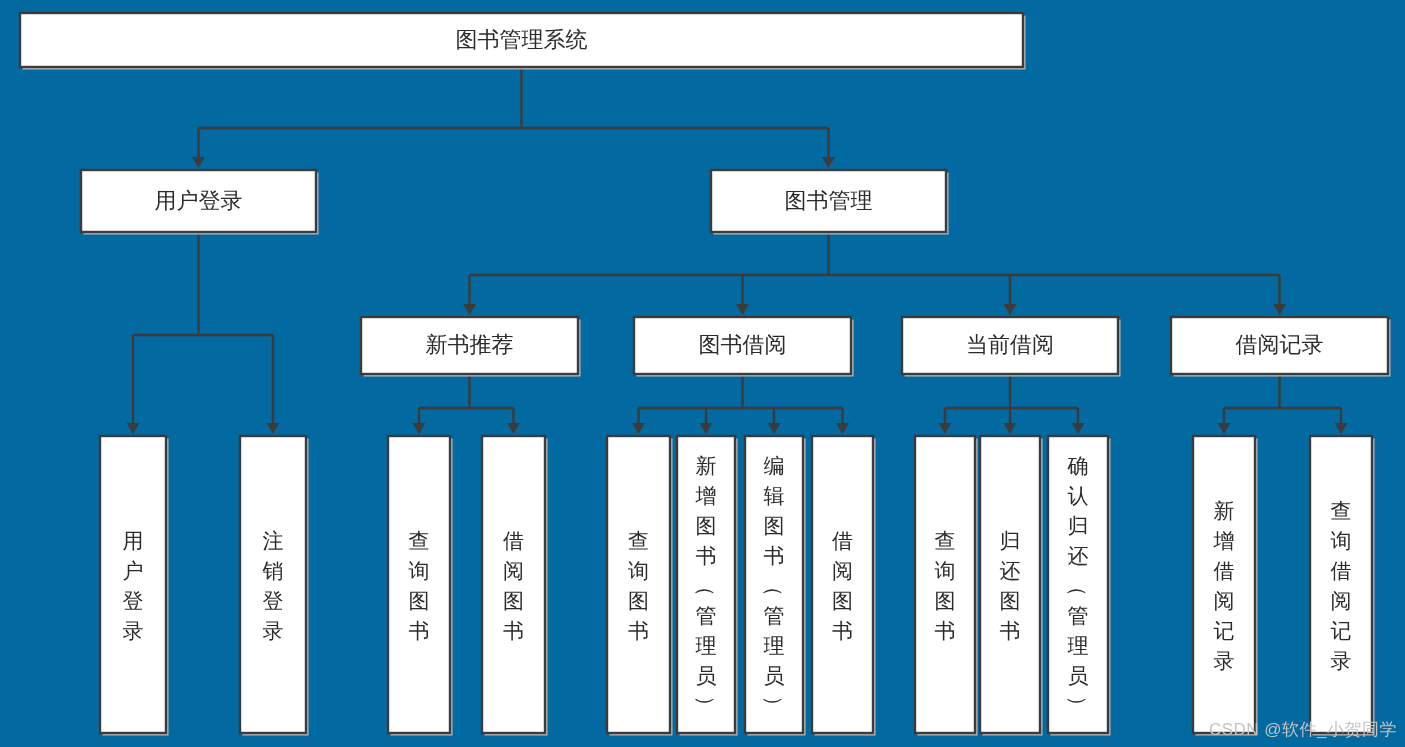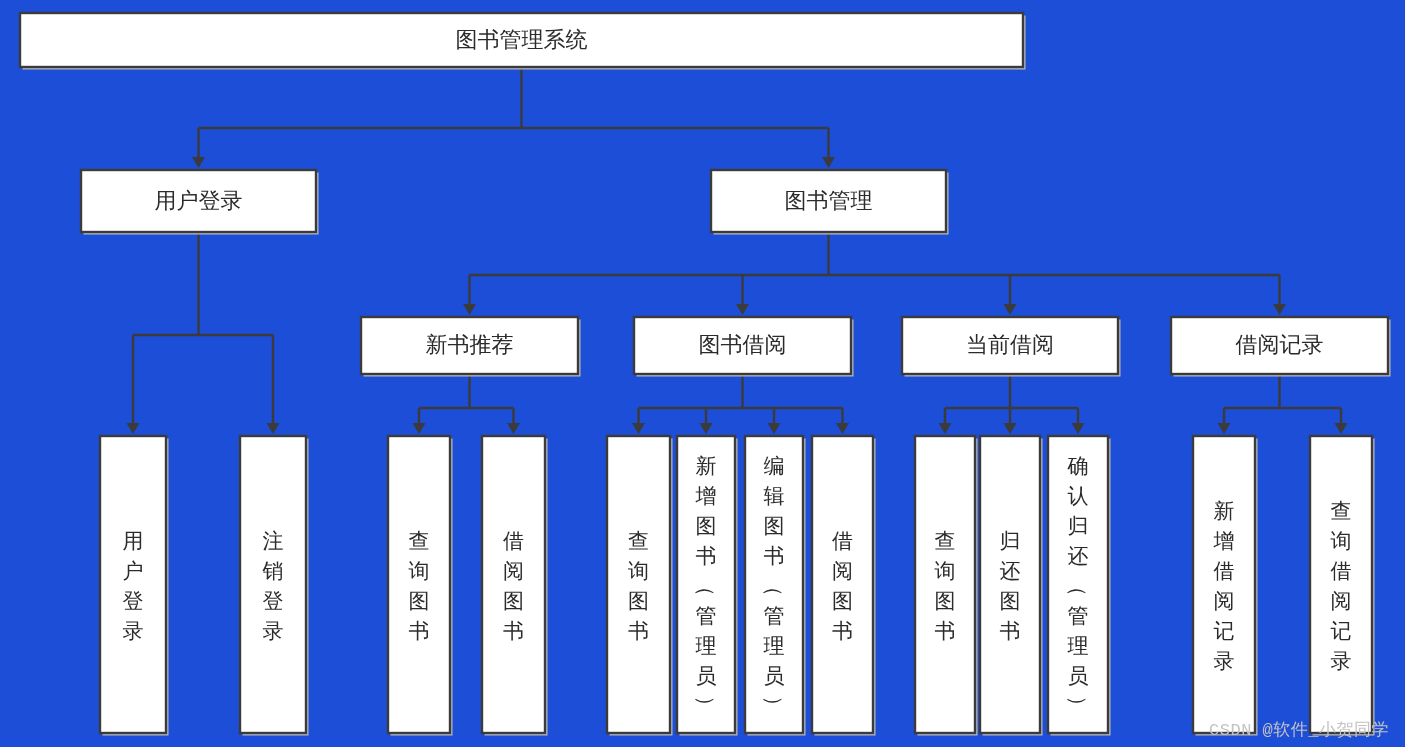--- a/index.html
+++ b/index.html
@@ -1,36 +1,36 @@
 <!DOCTYPE html>
 <html><head>
 <meta charset="utf-8">
 <style>
   html,body{margin:0;padding:0;background:#ffffff;}
   body{
     font-family:"Liberation Sans","DejaVu Sans",sans-serif;
     width:1405px;height:747px;overflow:hidden;position:relative;
   }
-  #diagram-root{position:relative;width:1405px;height:747px;background:#1d4ed8;}
+  #diagram-root{position:relative;width:1405px;height:747px;background:#0369a1;}
   svg#tree{position:absolute;left:0;top:0;width:1405px;height:747px;display:block;}
   .node-box{fill:#ffffff;stroke:#3b3b3b;stroke-width:2.4;}
   .node-box-shadow{fill:#b9b9b9;stroke:none;}
   .conn{stroke:#3b3b3b;stroke-width:2.4;fill:none;stroke-linecap:butt;}
   .arrow-head{fill:#3b3b3b;stroke:none;}
   .node-label{
     fill:#2b2b2b;font-family:"Liberation Sans","DejaVu Sans",sans-serif;
     font-size:22px;text-anchor:middle;dominant-baseline:middle;
   }
   .leaf-label{
     fill:#2b2b2b;font-family:"Liberation Sans","DejaVu Sans",sans-serif;
     font-size:21px;text-anchor:middle;
   }
   .watermark{
-    position:absolute;right:16px;bottom:6px;
-    font-family:Liberation Mono, monospace;
+    position:absolute;right:8px;bottom:6px;
+    font-family:Liberation Sans, sans-serif;
     font-size:17px;color:#c3c3c3;letter-spacing:0.5px;white-space:nowrap;
     user-select:none;
   }
 </style>
 </head>
 <body>
 
 <div id="diagram-root">
 
   <svg id="tree" viewBox="0 0 1405 747">

